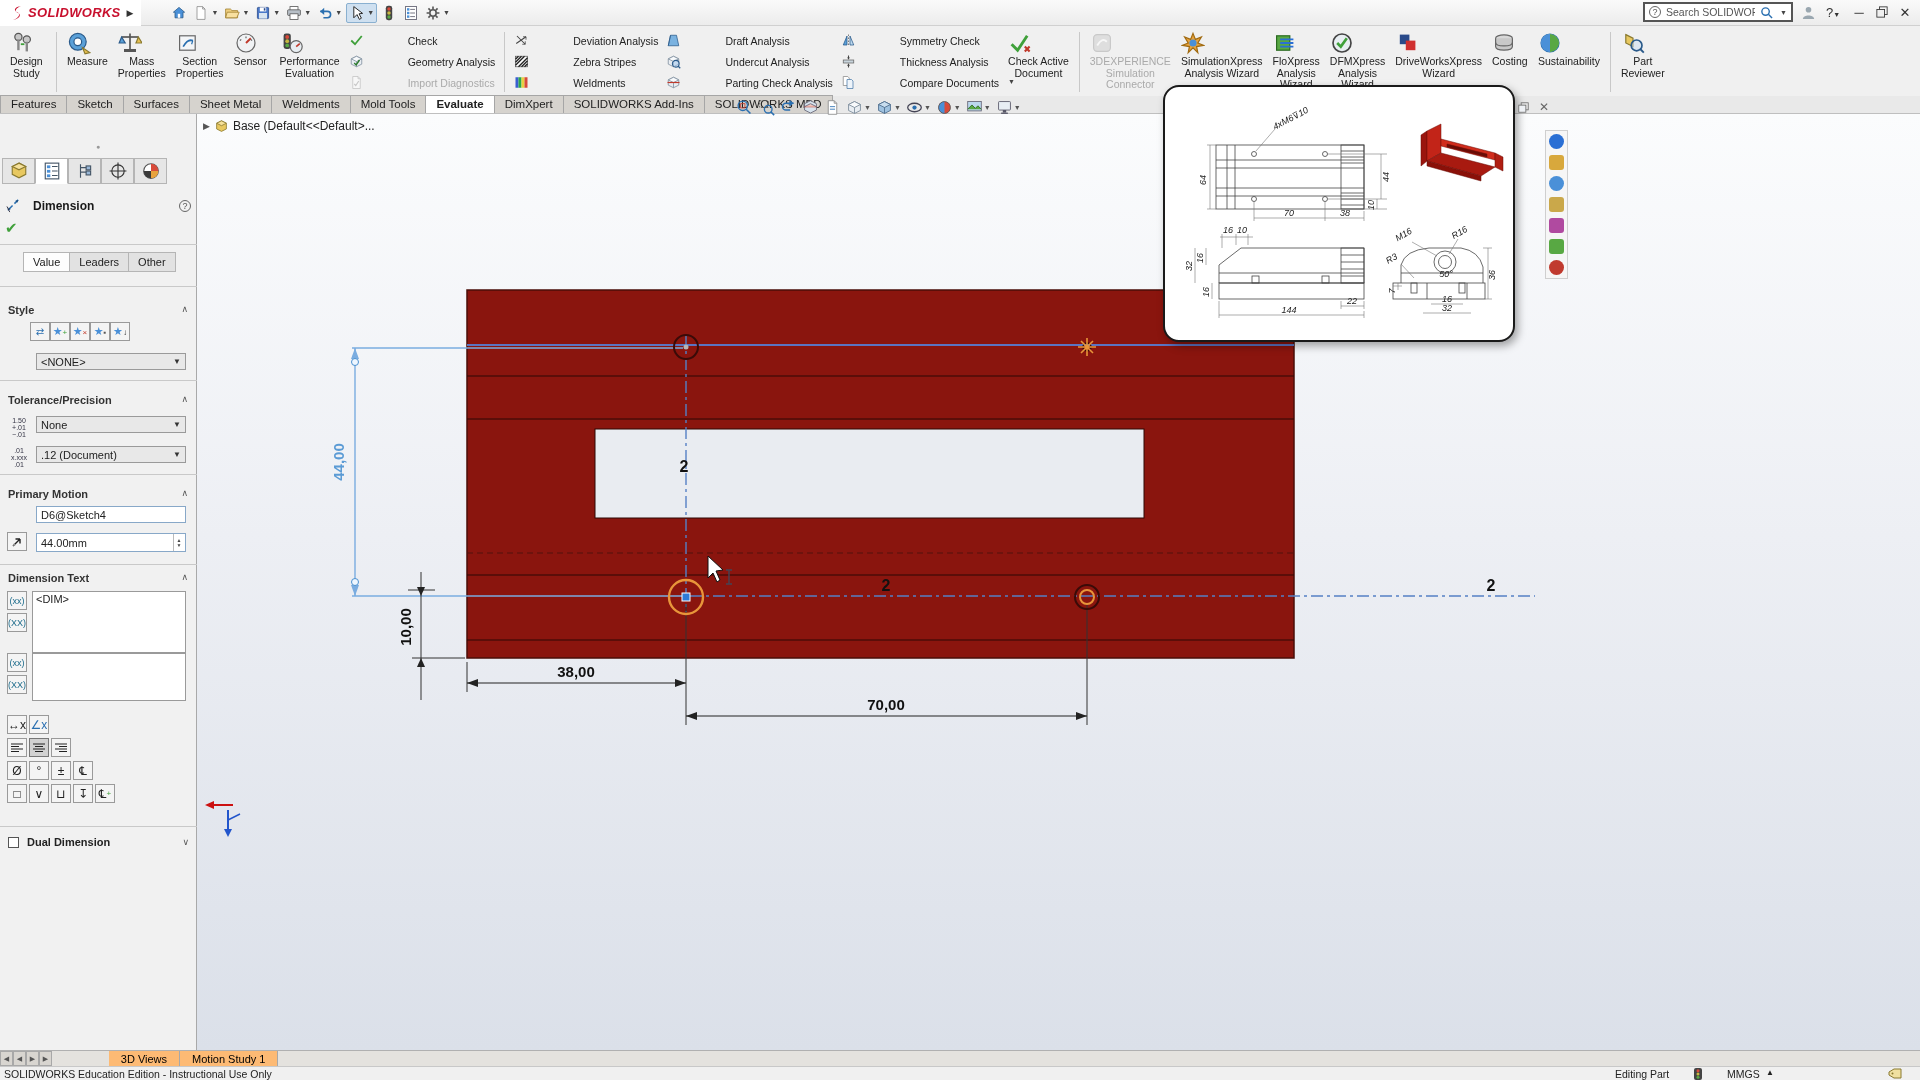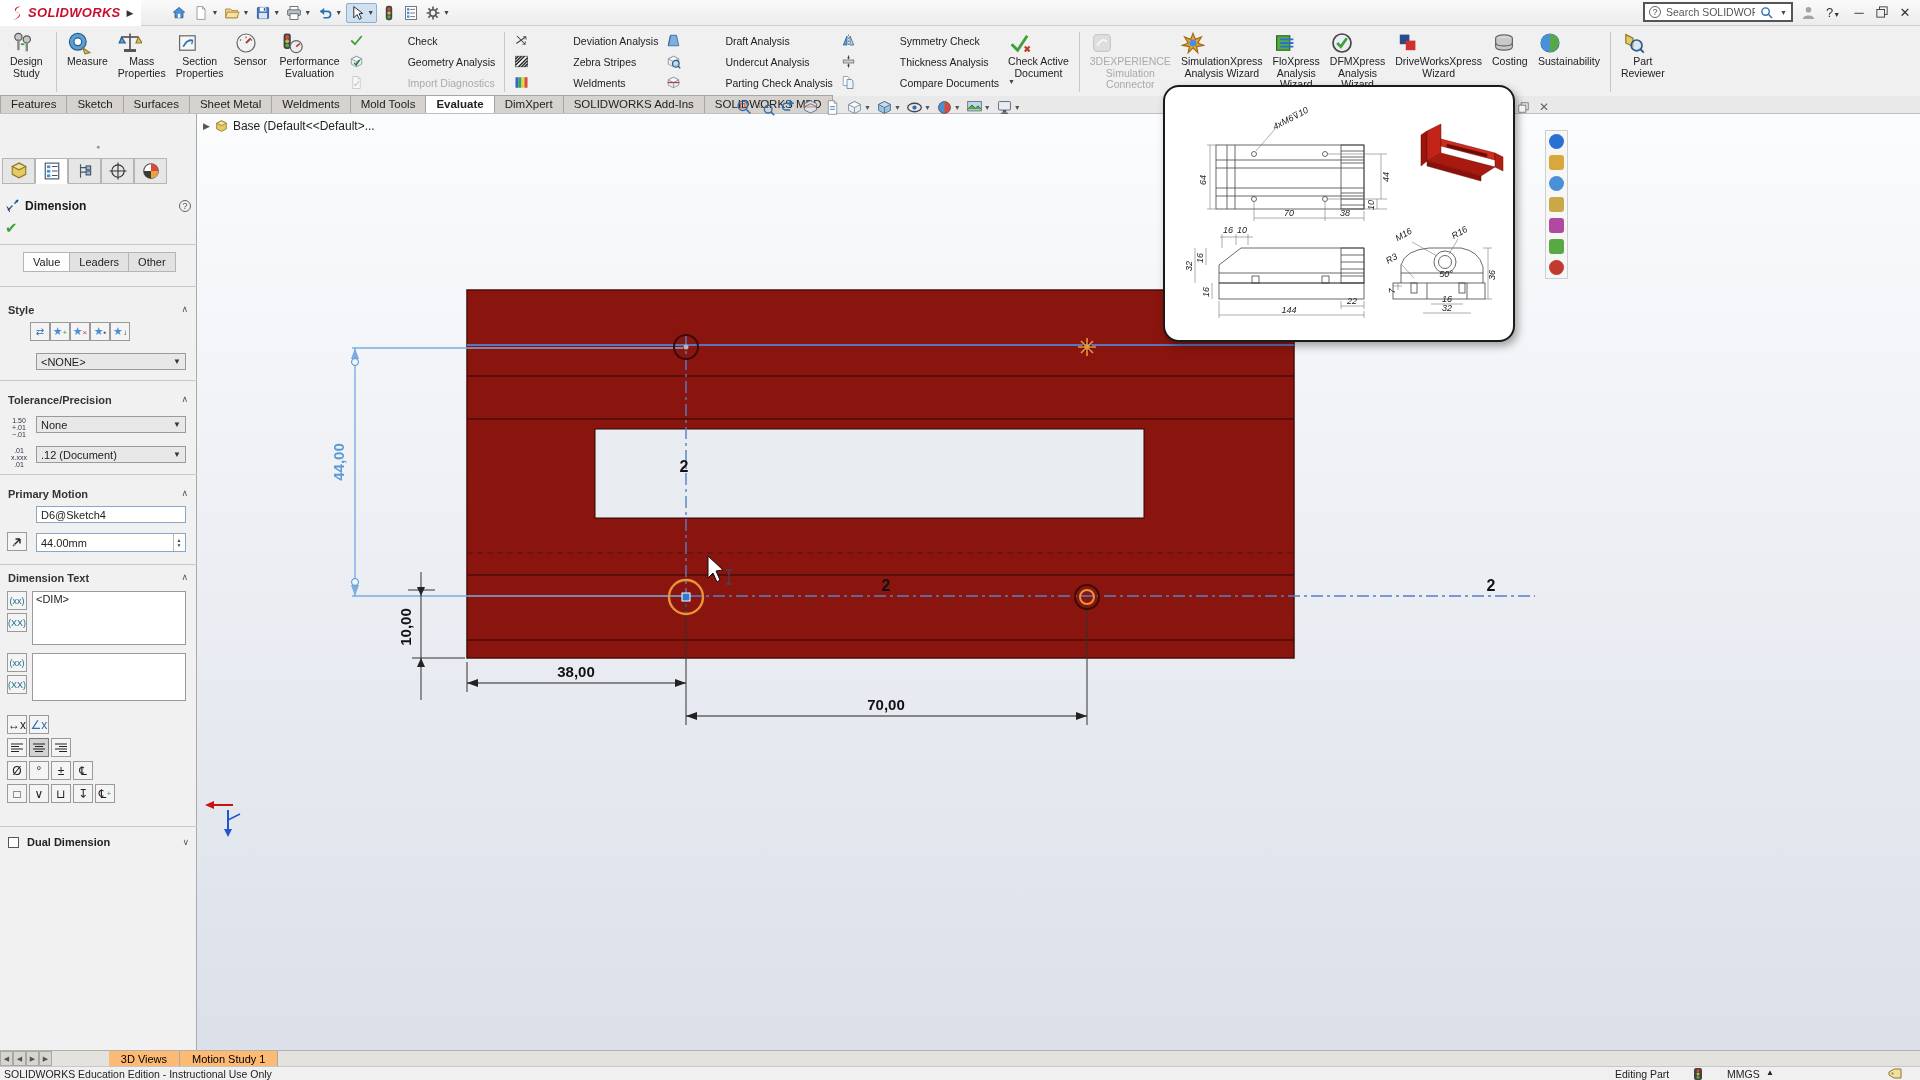--- a/index.html
+++ b/index.html
@@ -56,21 +56,21 @@
   
   #taskpane{position:absolute;left:1545px;top:130px;width:23px;z-index:5;background:#f6f6f6;border:1px solid #cfcfcf;display:flex;flex-direction:column;align-items:center;padding:3px 0;gap:6px;}
   .tp-icon{width:15px;height:15px;border-radius:3px;}
   
   #panel{position:absolute;left:0;top:114px;width:197px;height:936px;background:#f1f1f1;border-right:1px solid #a9a9a9;z-index:10;font-size:11px;color:#222;}
   #panel-splitter{position:absolute;left:0;top:30px;width:100%;height:8px;text-align:center;color:#999;font-size:7px;line-height:6px;}
   #panel-tabs{position:absolute;left:2px;top:44px;display:flex;}
   .ptab{width:33px;height:26px;border:1px solid #b5b5b5;background:#e6e6e6;display:flex;align-items:center;justify-content:center;}
   .ptab.active{background:#fff;border-bottom-color:#fff;}
   .ptab svg{width:18px;height:18px;}
-  #panel-head{position:absolute;left:6px;top:84px;display:flex;align-items:center;gap:4px;width:185px;}
+  #panel-head{position:absolute;left:6px;top:84px;display:flex;align-items:center;gap:12px;width:185px;}
   #panel-head b{font-size:12px;color:#1a1a1a;}
   #panel-help{margin-left:auto;}
   #panel-ok{position:absolute;left:5px;top:105px;font-size:15px;color:#3fa03a;font-weight:bold;}
   #vlo-tabs{position:absolute;left:3px;top:138px;display:flex;padding-left:20px;}
   .vtab{padding:3px 9px;border:1px solid #b5b5b5;background:#e2e2e2;margin-right:-1px;font-size:11px;}
   .vtab.active{background:#fdfdfd;}
   .pdiv{position:absolute;left:0;width:197px;border-top:1px solid #c9c9c9;}
   .sec-h{position:absolute;left:8px;font-weight:bold;color:#333;font-size:11px;}
   .sec-car{position:absolute;right:8px;color:#555;font-size:9px;}
   .dd{position:absolute;left:36px;width:150px;height:17px;background:#e8e8e8;border:1px solid #9a9a9a;display:flex;align-items:center;padding:0 4px;font-size:11px;}
@@ -899,21 +899,21 @@
     <div class="pdiv" style="top:450px"></div>
 
     <div class="sec-h" style="top:458px">Dimension Text</div>
     <span class="sec-car" style="top:458px">∧</span>
     <div class="sq-btn" style="left:7px;top:477px">
         <span style="color:#1a6a8a;font-size:9px">(xx)</span>
       </div>
     <div class="sq-btn" style="left:7px;top:499px">
         <span style="color:#1a6a8a;font-size:9px">(XX)</span>
       </div>
-    <div class="ta" style="top:477px;height:54px"><span>&lt;DIM&gt;</span></div>
+    <div class="ta" style="top:477px;height:62px"><span>&lt;DIM&gt;</span></div>
     <div class="sq-btn" style="left:7px;top:539px">
         <span style="color:#1a6a8a;font-size:9px">(xx)</span>
       </div>
     <div class="sq-btn" style="left:7px;top:561px">
         <span style="color:#1a6a8a;font-size:9px">(XX)</span>
       </div>
     <div class="ta" style="top:539px;height:48px"></div>
 
     <div class="sq-btn fmt" style="left:7px;top:601px">↔x</div>
     <div class="sq-btn fmt" style="left:29px;top:601px">

